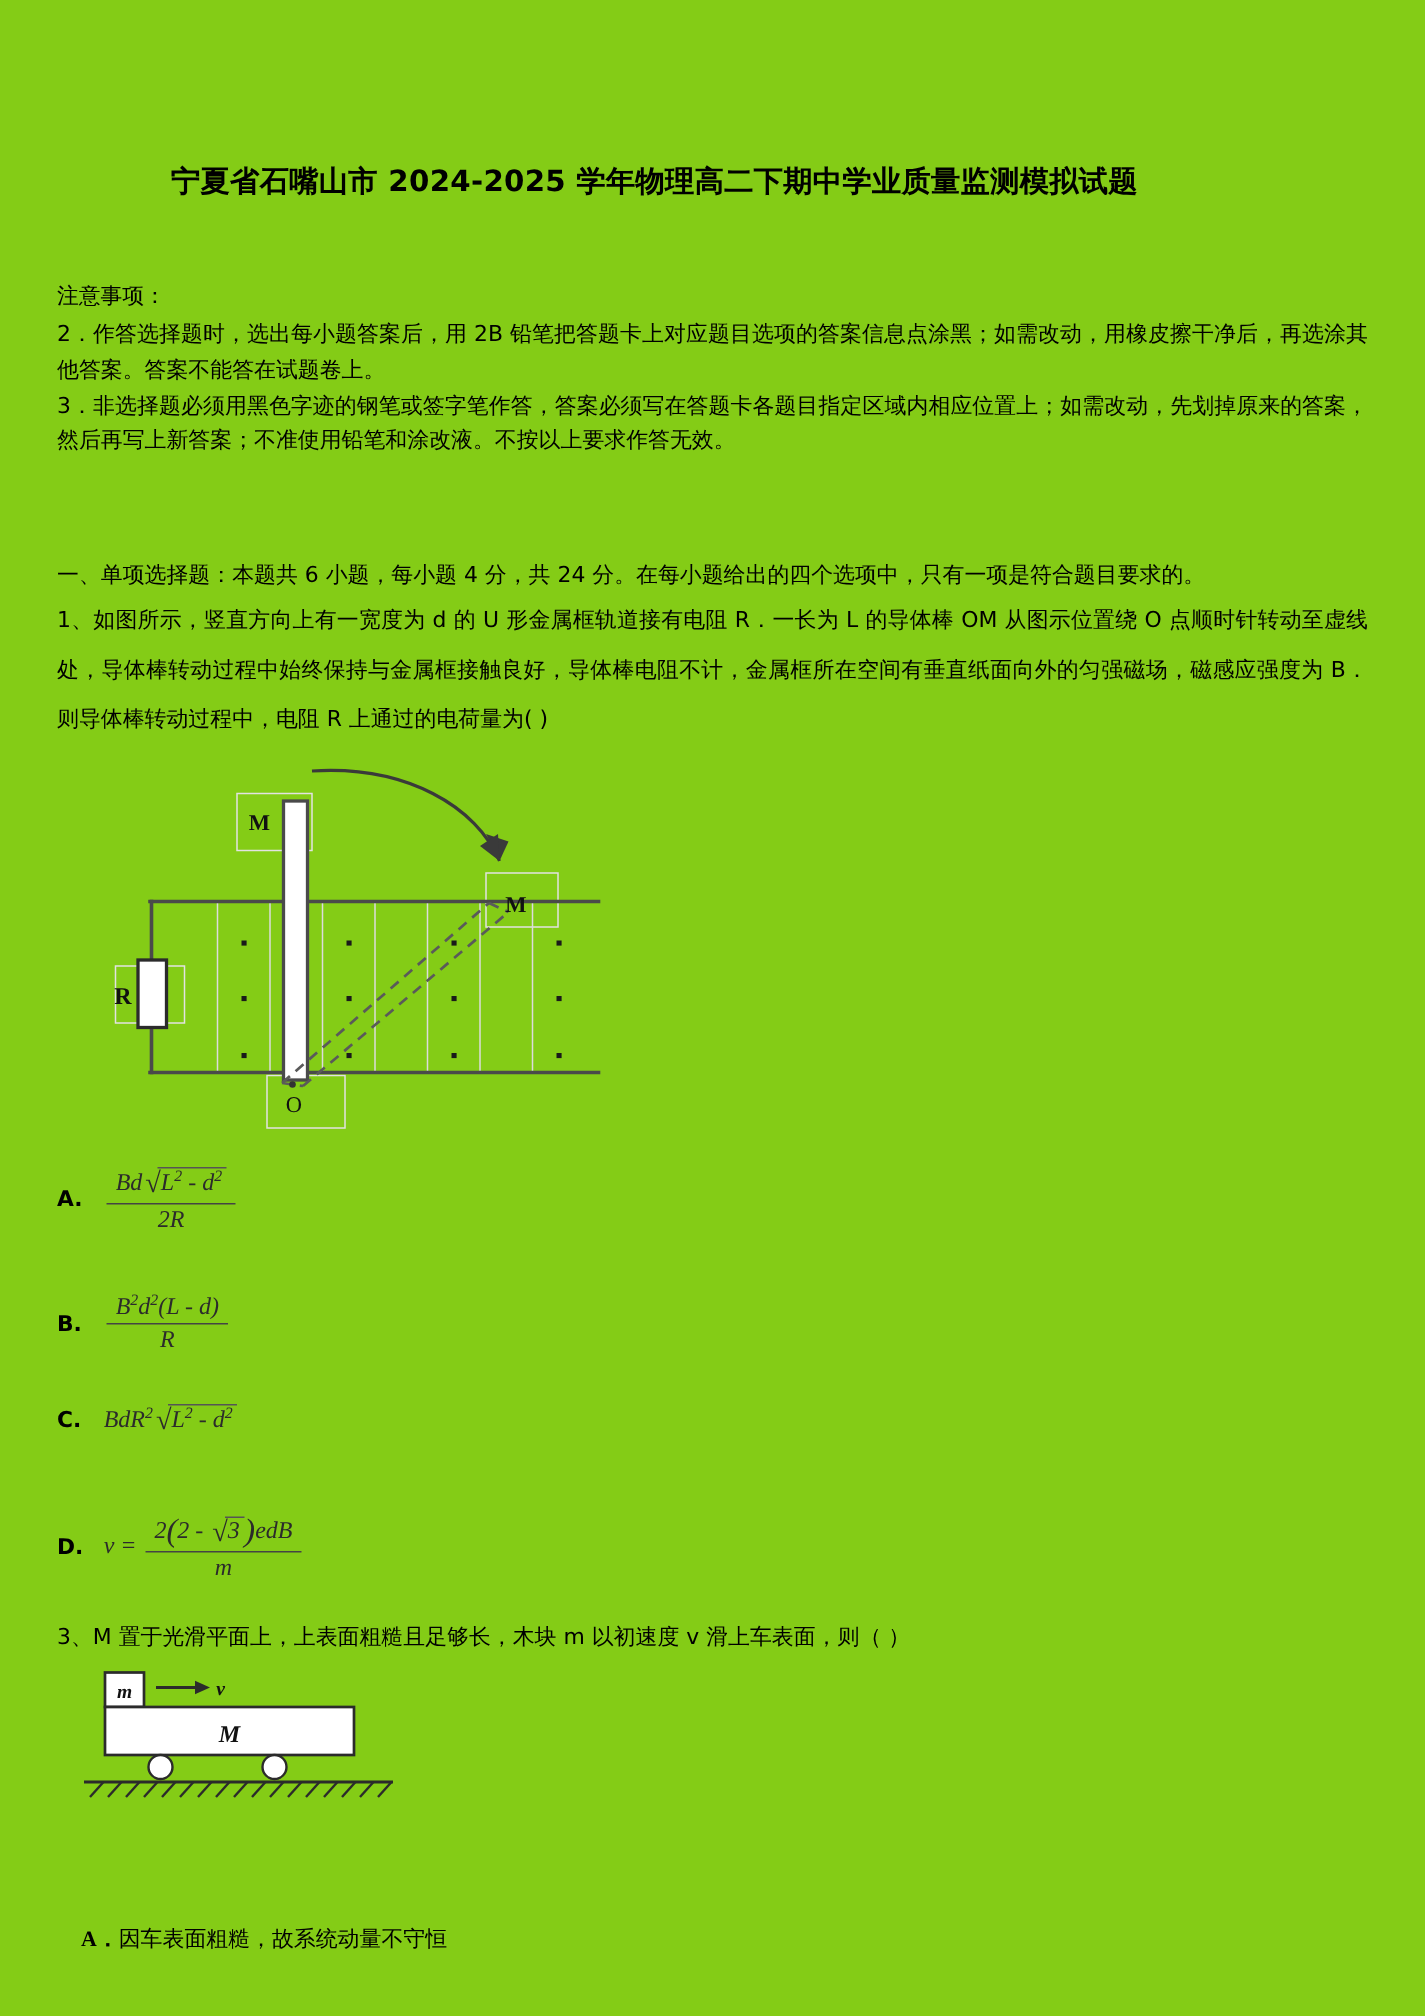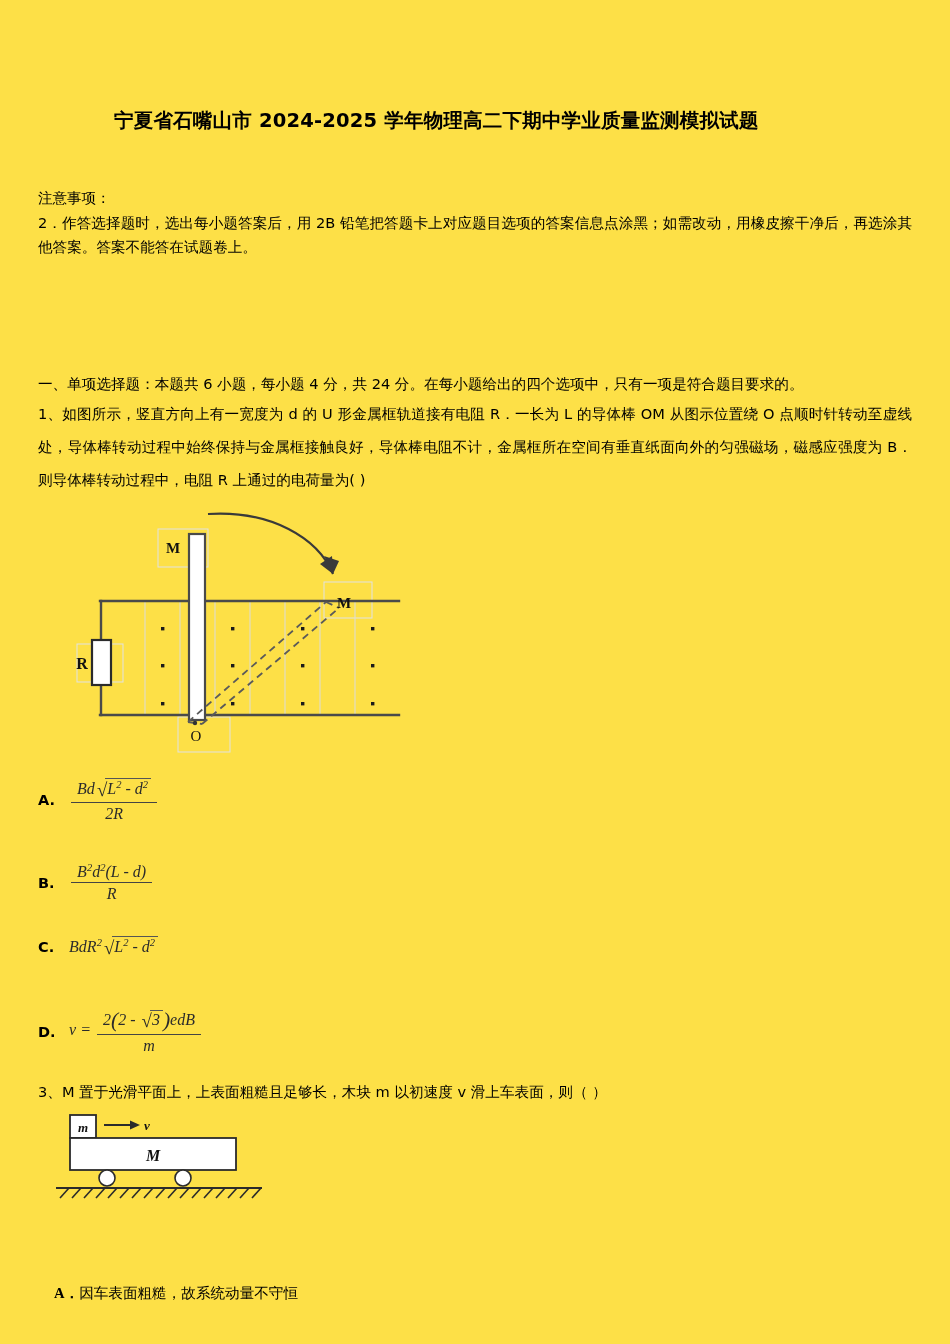--- a/index.html
+++ b/index.html
@@ -8,21 +8,21 @@
     background: #ffffff;
   }
   body {
     font-family: "Liberation Serif", "DejaVu Serif", serif;
     color: #000000;
   }
   .page {
     position: relative;
     width: 950px;
     height: 1344px;
-    background: #fde047;
+    background: #84cc16;
     overflow: hidden;
     box-sizing: border-box;
   }
   .content {
     position: absolute;
     left: 38px;
     top: 0;
     width: 874px;
   }
 
@@ -206,20 +206,21 @@
 <body>
 
 <div class="page">
   <div class="content">
 
     <h1 class="doc-title">宁夏省石嘴山市 2024-2025 学年物理高二下期中学业质量监测模拟试题</h1>
 
     <div class="notice-block">
       <p class="notice-head">注意事项：</p>
       <p class="notice-item">2．作答选择题时，选出每小题答案后，用 2B 铅笔把答题卡上对应题目选项的答案信息点涂黑；如需改动，用橡皮擦干净后，再选涂其他答案。答案不能答在试题卷上。</p>
+      <p class="notice-item">3．非选择题必须用黑色字迹的钢笔或签字笔作答，答案必须写在答题卡各题目指定区域内相应位置上；如需改动，先划掉原来的答案，然后再写上新答案；不准使用铅笔和涂改液。不按以上要求作答无效。</p>
     </div>
 
     <p class="section-head">一、单项选择题：本题共 6 小题，每小题 4 分，共 24 分。在每小题给出的四个选项中，只有一项是符合题目要求的。</p>
 
     <p class="q1-body">1、如图所示，竖直方向上有一宽度为 d 的 U 形金属框轨道接有电阻 R．一长为 L 的导体棒 OM 从图示位置绕 O 点顺时针转动至虚线处，导体棒转动过程中始终保持与金属框接触良好，导体棒电阻不计，金属框所在空间有垂直纸面向外的匀强磁场，磁感应强度为 B．则导体棒转动过程中，电阻 R 上通过的电荷量为(    )</p>
 
     <div class="fig1">
       <svg width="380" height="248" viewBox="0 0 380 248">
 
         <g stroke="#e2e2e2" fill="none" stroke-width="1">

